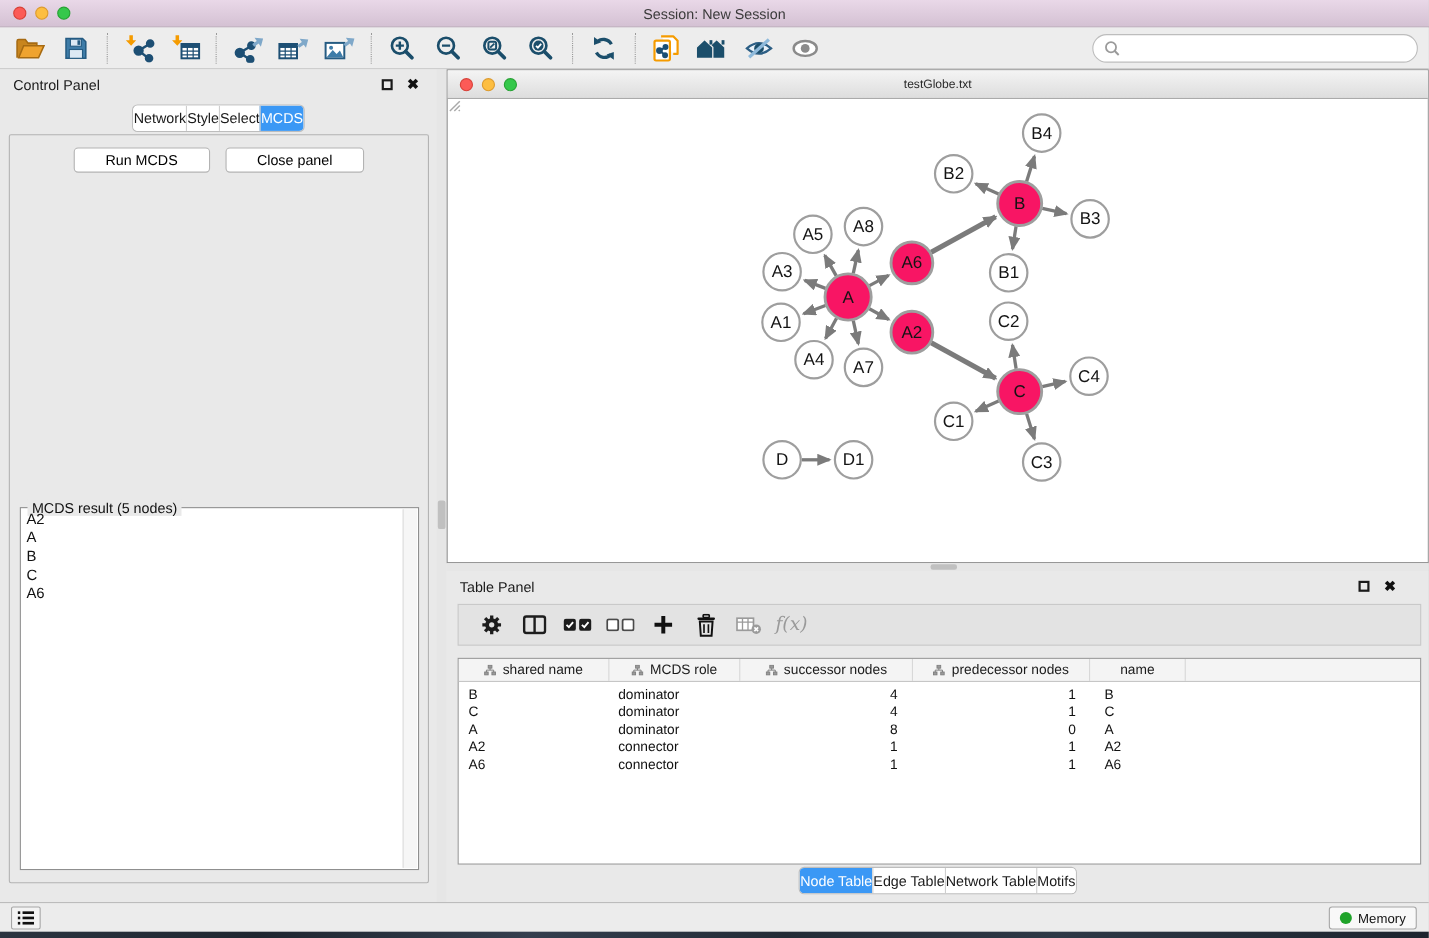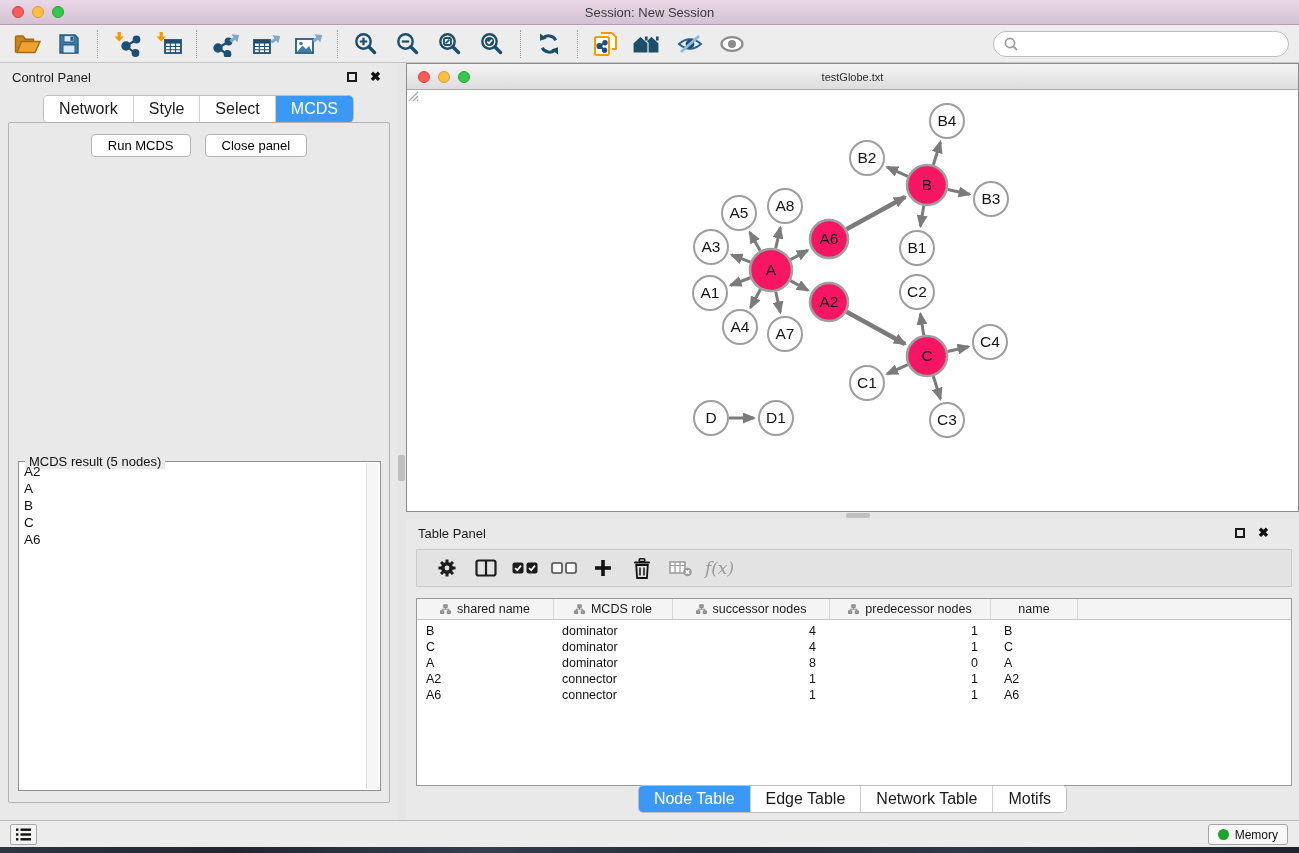--- a/index.html
+++ b/index.html
@@ -30,37 +30,37 @@
   .main{position:absolute;top:63px;left:0;width:100%;height:757px;}
 
   
   .cpanel{position:absolute;left:0;top:0;width:397px;height:100%;background:#e9e9e9;}
   .panel-head{height:28px;display:flex;align-items:center;padding:0 16px 0 12px;font-size:13px;color:#1a1a1a;}
   .panel-head .sp{flex:1;}
   .float-box{width:10px;height:10px;border:2px solid #1a1a1a;}
   .close-x{font-size:13px;font-weight:bold;color:#111;margin-left:13px;line-height:10px;}
   .segbar{display:flex;justify-content:center;margin-top:4px;}
   .segs{display:inline-flex;border:1px solid #bdbdbd;border-radius:5px;overflow:hidden;background:#fff;}
-  .seg{padding:4px 15px;font-size:16px;color:#1a1a1a;background:#fff;border-left:1px solid #cfcfcf;}
+  .seg{padding:4px 0;font-size:13px;color:#1a1a1a;background:#fff;border-left:1px solid #cfcfcf;}
   .seg:first-child{border-left:none;}
   .seg.active{background:#3b98f5;color:#fff;}
   .cp-box{position:absolute;left:8px;right:7px;top:59px;bottom:17px;background:#e9e9e9;
     border:1px solid #b3b3b3;border-radius:2px;}
   .opt-label{text-align:center;font-size:13px;margin-top:14px;}
   .selectbox{position:relative;margin:7px auto 0;width:313px;height:24px;background:#fff;
     border:1px solid #ababab;border-radius:4px;font-size:13px;line-height:22px;padding-left:9px;}
   .stepper{position:absolute;right:1px;top:1px;width:17px;height:20px;border-radius:3px;
     background:linear-gradient(#7ab6fb,#2071f5);display:flex;flex-direction:column;
     align-items:center;justify-content:center;gap:2px;}
   .tri-up{width:0;height:0;border-left:3.5px solid transparent;border-right:3.5px solid transparent;
     border-bottom:4.5px solid #fff;}
   .tri-down{width:0;height:0;border-left:3.5px solid transparent;border-right:3.5px solid transparent;
     border-top:4.5px solid #fff;}
   .btn-row{display:flex;justify-content:center;gap:14px;margin-top:11px;}
-  .pbtn{height:23px;padding:0 16px;background:#fff;border:1px solid #b3b3b3;border-radius:4px;
+  .pbtn{height:23px;padding:0 28px;background:#fff;border:1px solid #b3b3b3;border-radius:4px;
     font-size:13px;line-height:21px;}
   .result{position:absolute;left:9px;right:8px;top:338px;height:330px;border:1px solid #8f8f8f;background:#fff;}
   .result-title{position:absolute;top:-8px;left:6px;background:#e9e9e9;padding:0 4px;font-size:13px;}
   .result-list{position:absolute;inset:1px;overflow:hidden;}
   .result-item{font-size:13.5px;line-height:17px;padding-left:4px;}
   .scrollstrip{position:absolute;top:1px;right:1px;bottom:1px;width:13px;background:#f6f6f6;
     border-left:1px solid #ddd;}
 
   .vsplit{position:absolute;left:397px;top:0;width:9px;height:100%;background:#e6e6e6;}
   .vhandle{position:absolute;left:1px;top:392px;width:7px;height:26px;background:#c0c0c0;border-radius:2px;}

